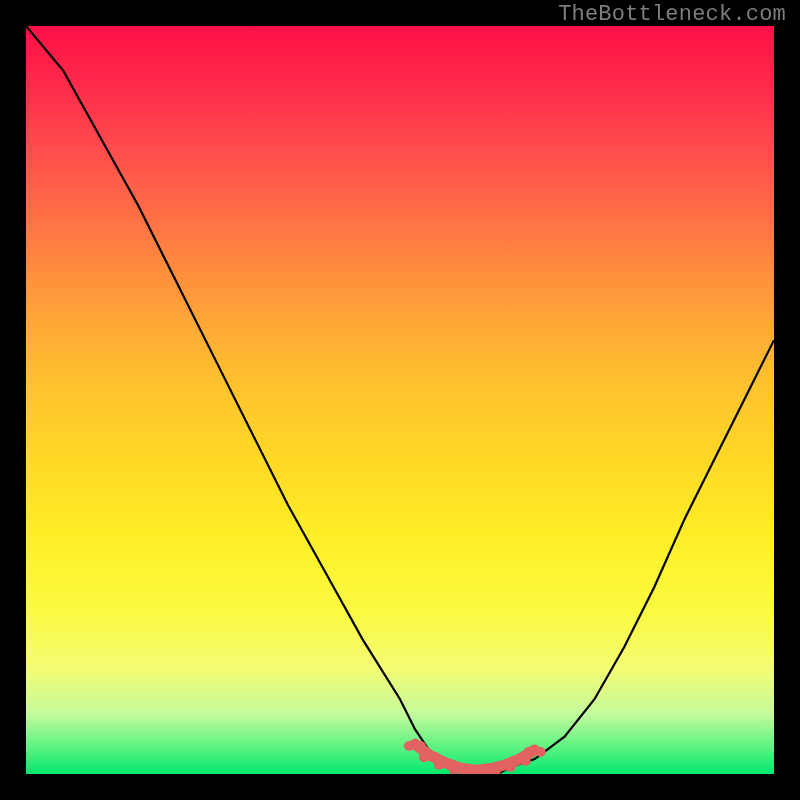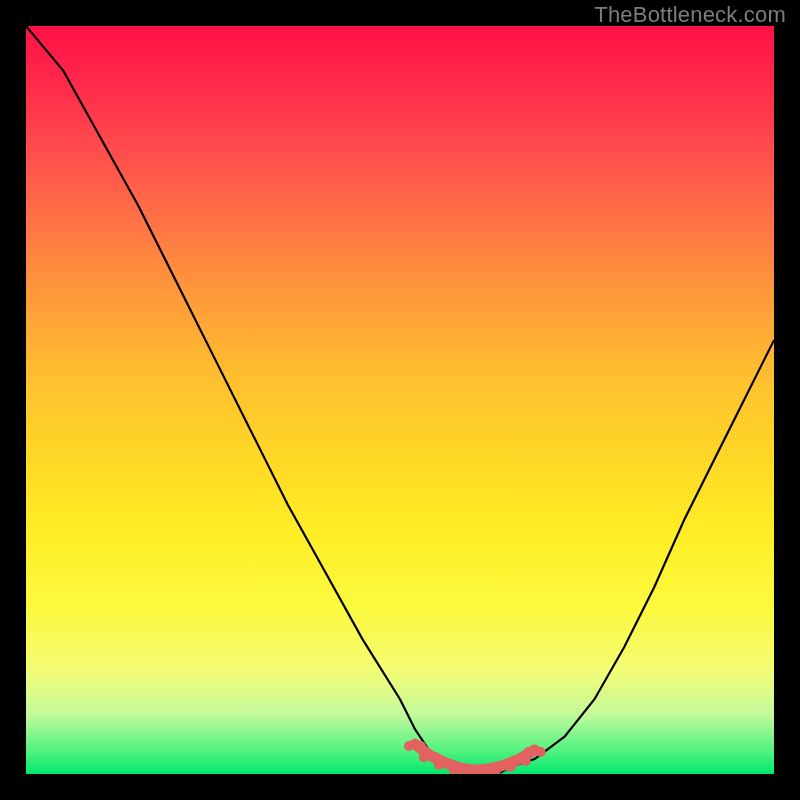--- a/index.html
+++ b/index.html
@@ -8,20 +8,21 @@
     width: 800px;
     height: 800px;
     background: #000000;
     font-family: Arial, Helvetica, sans-serif;
     overflow: hidden;
   }
   .chart-wrap {
     position: relative;
     width: 794px;
     height: 800px;
+    font-family: Liberation Mono, monospace;
   }
   .attribution {
     position: absolute;
     top: 2px;
     right: 8px;
     color: #7d7d7d;
     font-size: 22px;
     letter-spacing: 0.2px;
     z-index: 10;
   }

